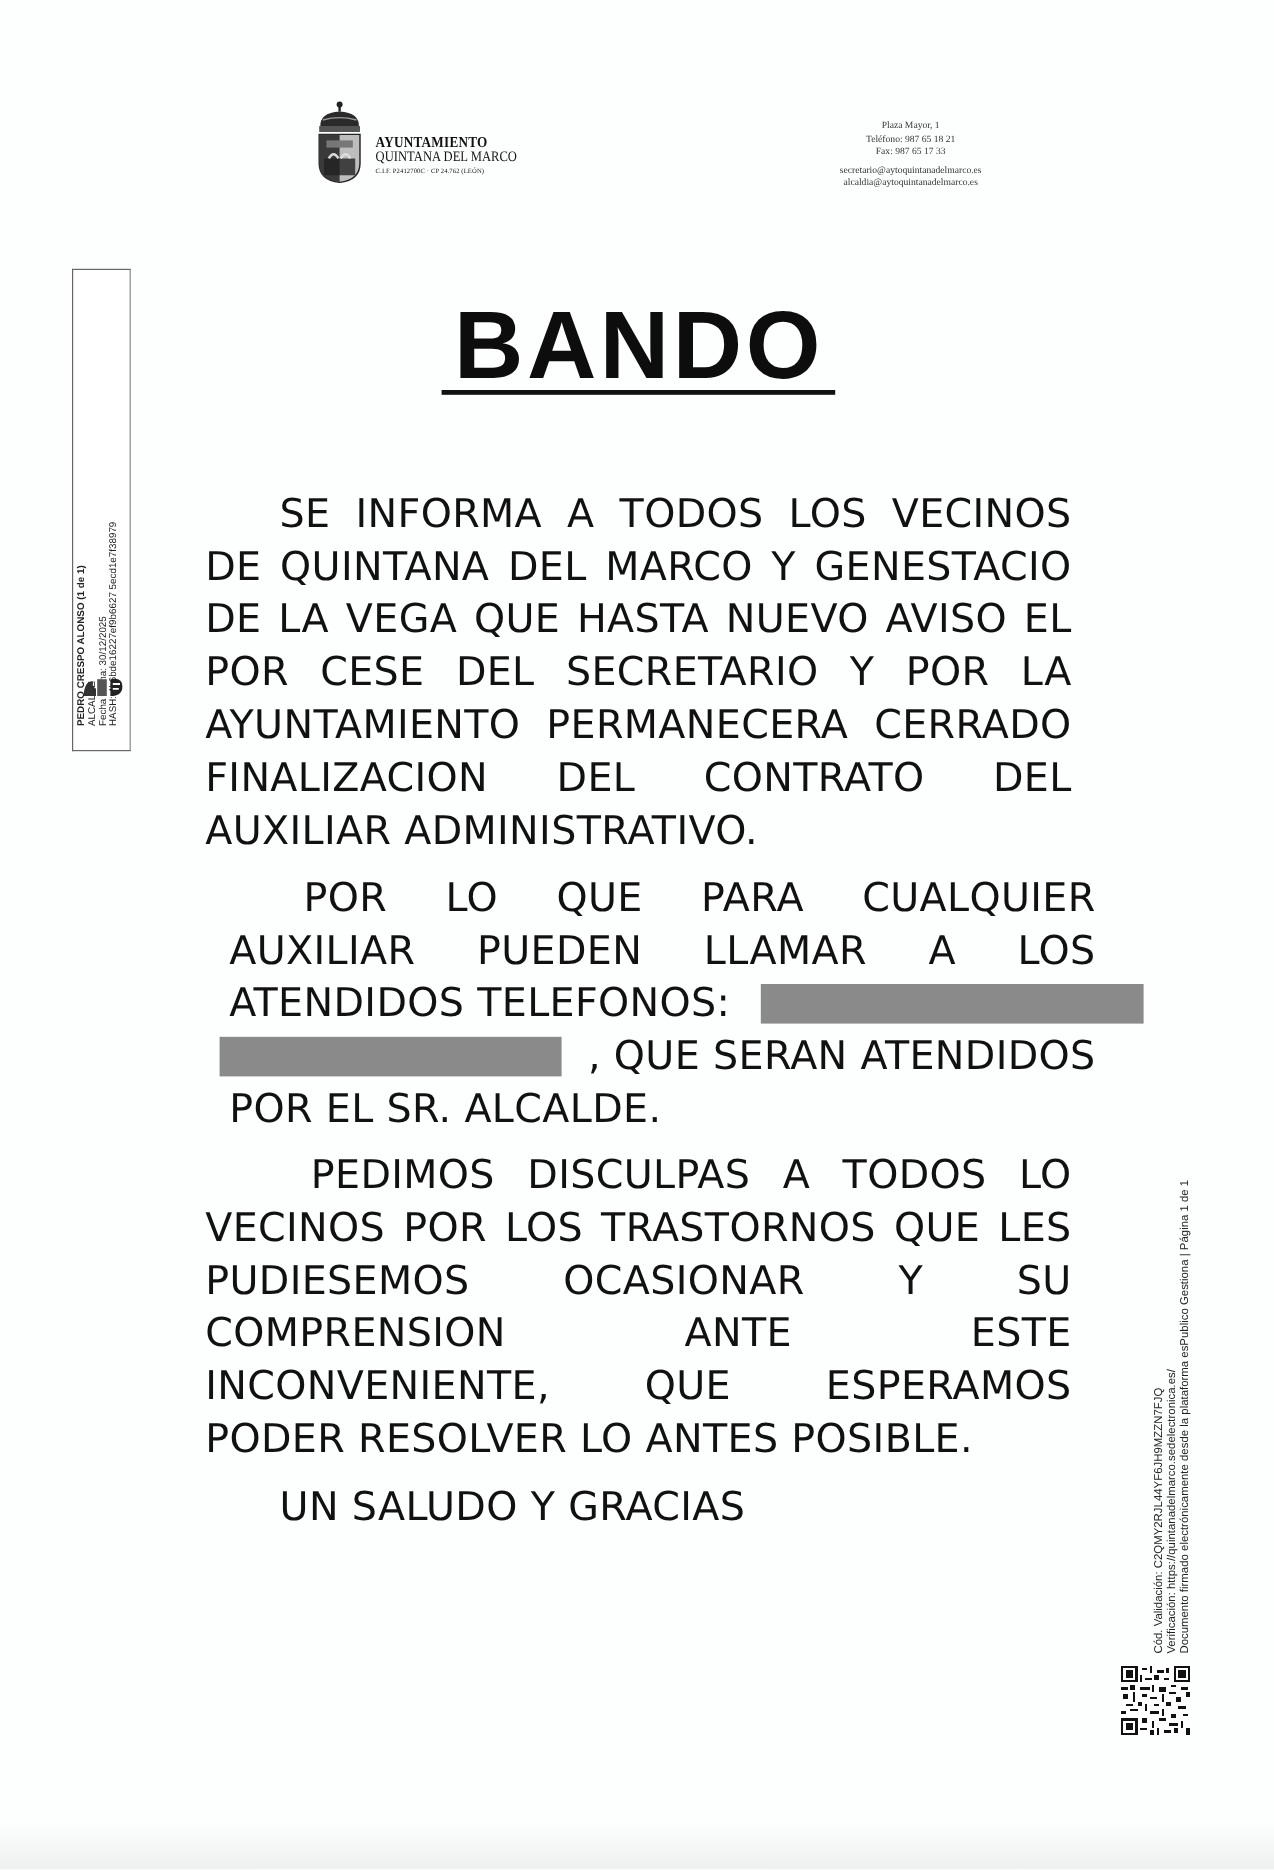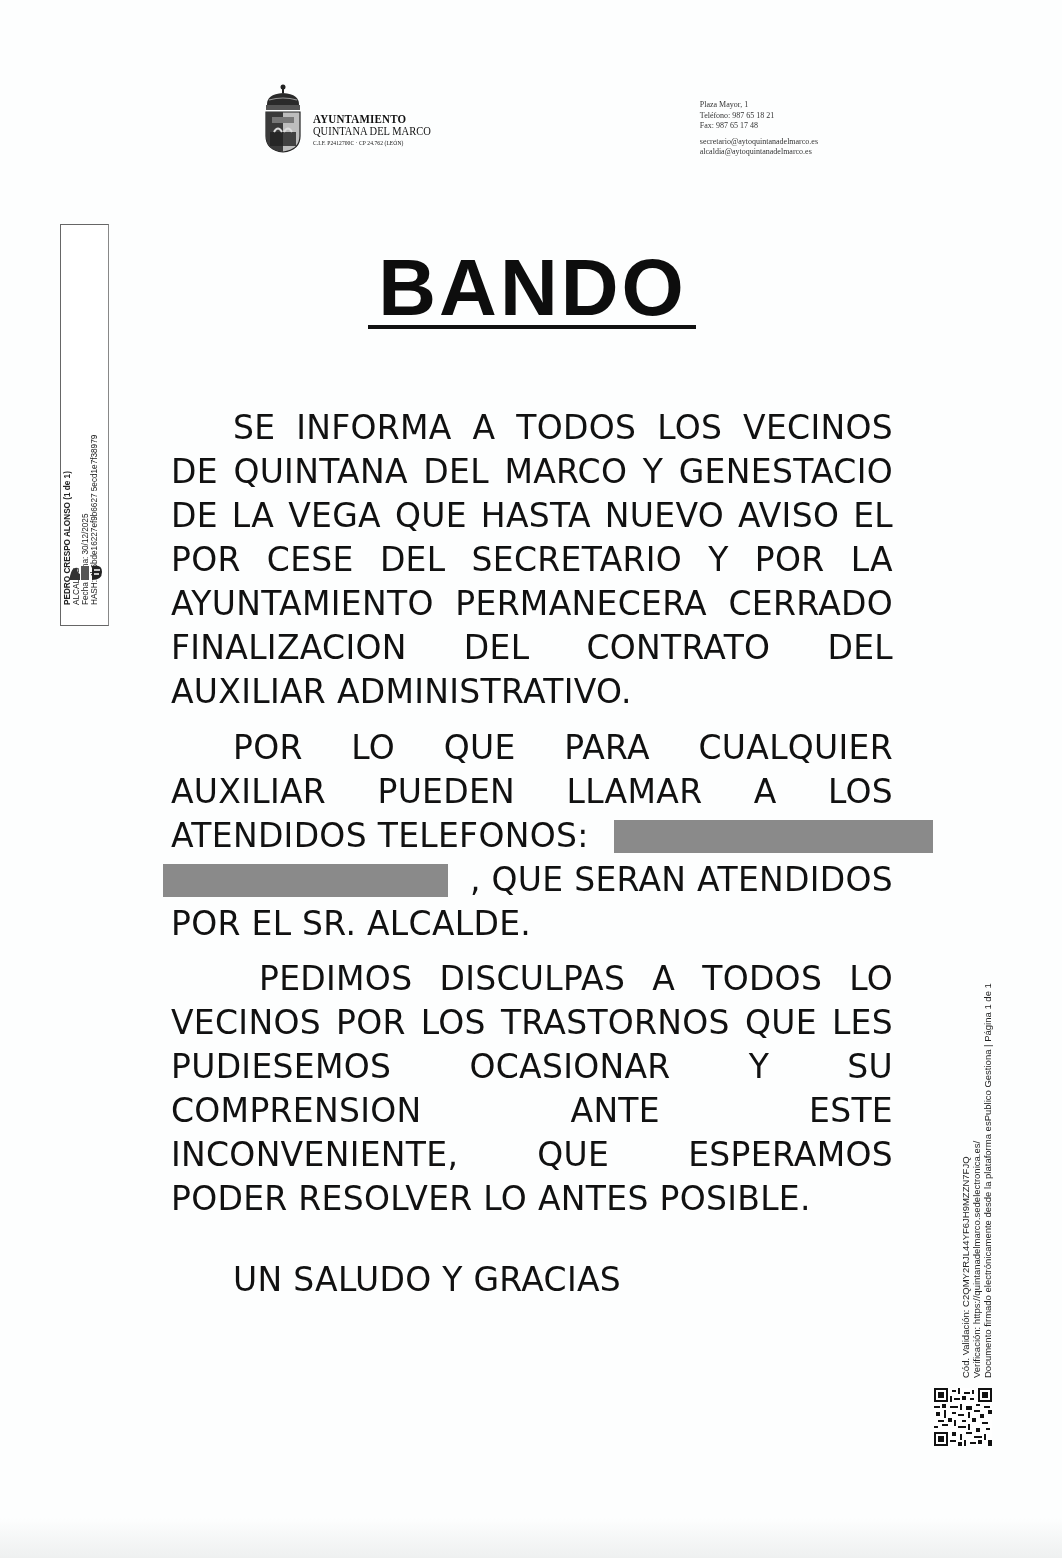--- a/index.html
+++ b/index.html
@@ -10,21 +10,21 @@
   .page-edge { position:absolute; left:0; right:0; bottom:0; height:40px;
     background:linear-gradient(to bottom, rgba(240,242,242,0) 0%, #eef0f0 100%); }
 
   
   .crest { position:absolute; left:262px; top:84px; width:42px; height:70px; }
   .org { position:absolute; left:313px; top:113px; font-family:"Liberation Serif", serif; }
   .org .l1 { font-size:11px; font-weight:bold; letter-spacing:0.2px; line-height:11px; transform:scaleY(1.15); transform-origin:left top; }
   .org .l2 { font-size:10.5px; line-height:11px; margin-top:1px; transform:scaleY(1.15); transform-origin:left top; }
   .org .l3 { font-size:5.5px; line-height:8px; margin-top:3px; letter-spacing:0.1px; }
 
-  .contact { position:absolute; right:244px; top:100px; text-align:left; font-family:"Liberation Serif", serif;
+  .contact { position:absolute; right:244px; top:100px; text-align:center; font-family:"Liberation Serif", serif;
     font-size:8px; line-height:10.5px; color:#333; }
   .contact .mail { margin-top:5px; }
 
   
   .title { position:absolute; left:370px; top:248px; width:325px; text-align:center;
     font-family:"Liberation Sans", sans-serif; font-weight:bold; font-size:80px; line-height:80px; letter-spacing:3px; color:#0d0d0d; }
   .title-underline { position:absolute; left:368px; top:325px; width:328px; height:4px; background:#111; }
 
   
   .body-text { position:absolute; left:171px; width:722px; font-size:33px; line-height:44px;
@@ -65,39 +65,39 @@
 
 <div class="org">
   <div class="l1">AYUNTAMIENTO</div>
   <div class="l2">QUINTANA DEL MARCO</div>
   <div class="l3">C.I.F. P2412700C · CP 24.762 (LEÓN)</div>
 </div>
 
 <div class="contact">
   <div>Plaza Mayor, 1</div>
   <div>Teléfono: 987 65 18 21</div>
-  <div>Fax: 987 65 17 48</div>
+  <div>Fax: 987 65 17 33</div>
   <div class="mail">secretario@aytoquintanadelmarco.es</div>
   <div>alcaldia@aytoquintanadelmarco.es</div>
 </div>
 
 <div class="title">BANDO</div>
 <div class="title-underline"></div>
 
 <div class="body-text" style="top:406px;">
   <span class="line indent1"><span>SE INFORMA A TODOS LOS VECINOS</span></span>
   <span class="line"><span>DE QUINTANA DEL MARCO Y GENESTACIO</span></span>
   <span class="line"><span>DE LA VEGA QUE HASTA NUEVO AVISO EL</span></span>
   <span class="line"><span>POR CESE DEL SECRETARIO Y POR LA</span></span>
   <span class="line"><span>AYUNTAMIENTO PERMANECERA CERRADO</span></span>
   <span class="line"><span>FINALIZACION DEL CONTRATO DEL</span></span>
   <span class="line last"><span>AUXILIAR ADMINISTRATIVO.</span></span>
 </div>
 
-<div class="body-text" style="top:726px;">
+<div class="body-text" style="top:726px;margin-left:20px;">
   <span class="line indent1"><span>POR LO QUE PARA CUALQUIER</span></span>
   <span class="line"><span>AUXILIAR PUEDEN LLAMAR A LOS</span></span>
   <span class="line last" style="position:relative;">
     <span>ATENDIDOS TELEFONOS:</span>
     <span class="redact" style="position:absolute; left:443px; top:6px; width:319px;"></span>
   </span>
   <span class="line last" style="position:relative; text-align-last:right;">
     <span class="redact" style="position:absolute; left:-8px; top:6px; width:285px;"></span>
     <span style="position:absolute; right:0; top:0;">, QUE SERAN ATENDIDOS</span>
   </span>
@@ -106,21 +106,21 @@
 
 <div class="body-text" style="top:957px;">
   <span class="line indent3"><span>PEDIMOS DISCULPAS A TODOS LO</span></span>
   <span class="line"><span>VECINOS POR LOS TRASTORNOS QUE LES</span></span>
   <span class="line"><span>PUDIESEMOS OCASIONAR Y SU</span></span>
   <span class="line"><span>COMPRENSION ANTE ESTE</span></span>
   <span class="line"><span>INCONVENIENTE, QUE ESPERAMOS</span></span>
   <span class="line last"><span>PODER RESOLVER LO ANTES POSIBLE.</span></span>
 </div>
 
-<div class="body-text" style="top:1234px;margin-top:24px;">
+<div class="body-text" style="top:1234px;">
   <span class="line last indent1">UN SALUDO Y GRACIAS</span>
 </div>
 
 <div class="sig">
   <div class="sig-text">
     <div class="b">PEDRO CRESPO ALONSO (1 de 1)</div>
     <div>ALCALDE</div>
     <div>Fecha Firma: 30/12/2025</div>
     <div>HASH: 4b6bde16227ef9b6627 5ecd1e7f38979</div>
   </div>

